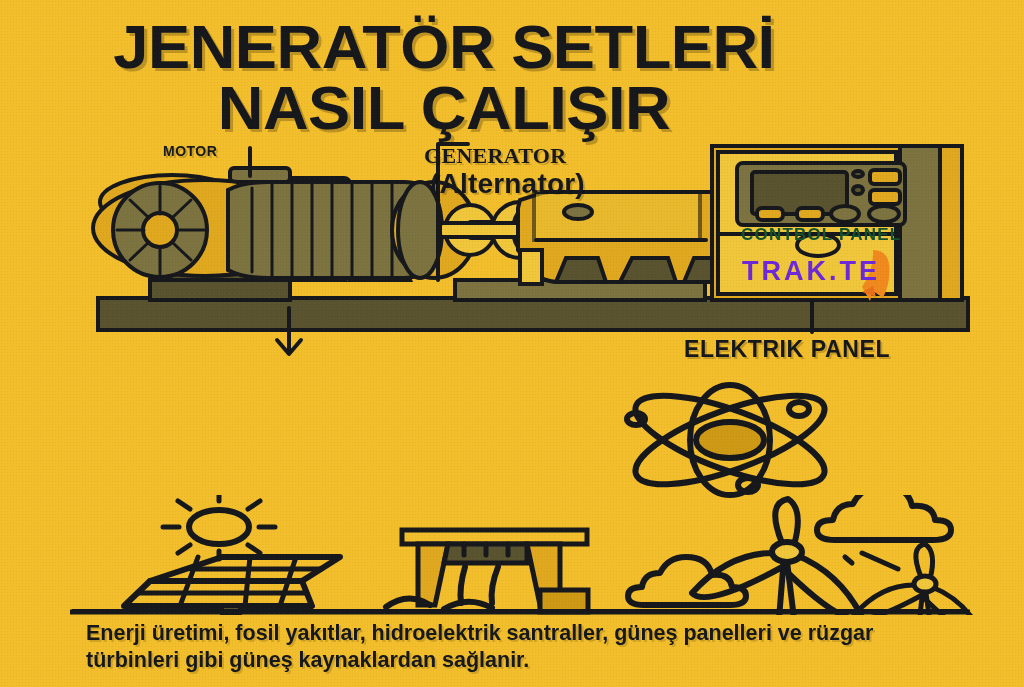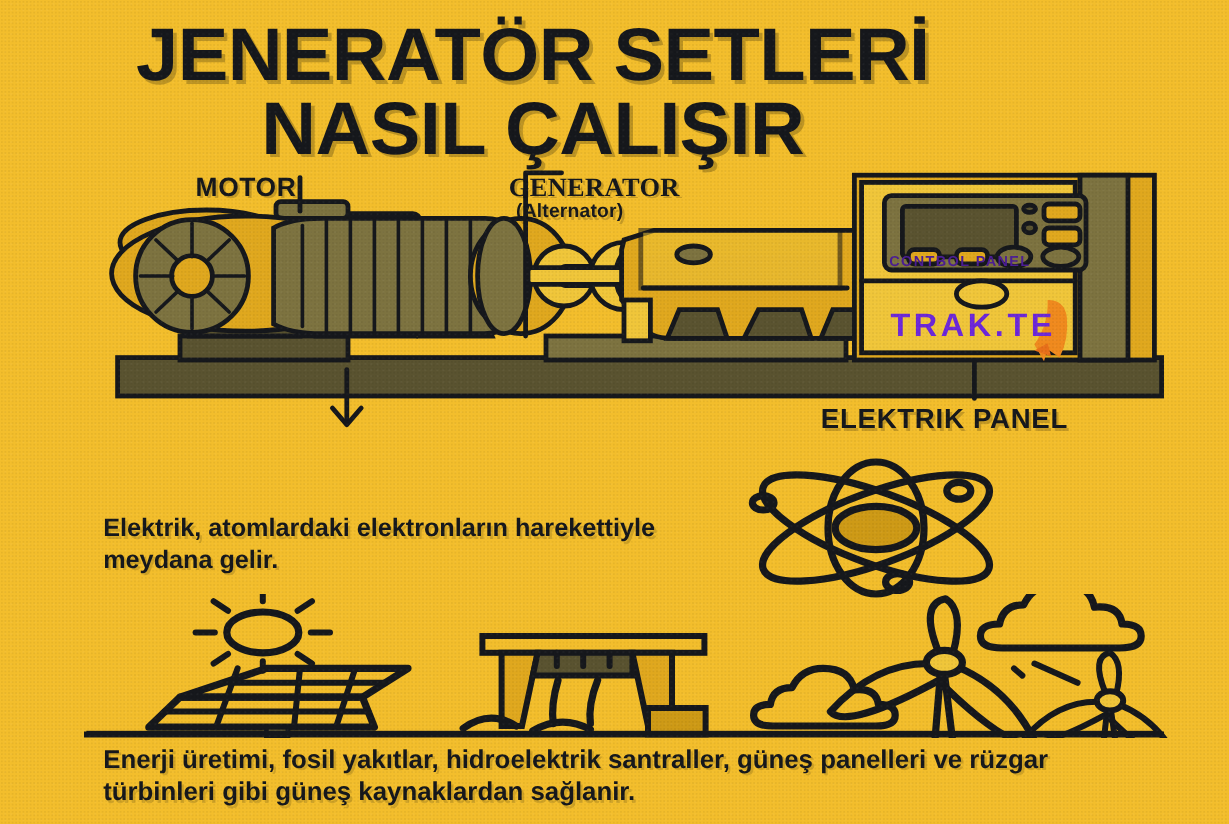--- a/index.html
+++ b/index.html
@@ -28,23 +28,23 @@
   }
   .title-line.l1{font-size:62px;}
   .title-line.l2{font-size:62px;margin-top:4px;}
 
   
   .lbl{
     position:absolute;font-weight:bold;color:#16181c;
     text-shadow:2px 2px 0 rgba(0,0,0,0.18);
     white-space:nowrap;
   }
-  .lbl-motor{left:163px;top:143px;font-size:22px;letter-spacing:0.5px;}
+  .lbl-motor{left:163px;top:143px;font-size:14px;letter-spacing:0.5px;}
   .lbl-gen{left:424px;top:143px;font-size:22px;letter-spacing:0.3px;font-family:Liberation Serif, serif;}
-  .lbl-gen-sub{left:430px;top:168px;font-size:16px;letter-spacing:0.2px;}
+  .lbl-gen-sub{left:430px;top:168px;font-size:28px;letter-spacing:0.2px;}
   .lbl-cp-bottom{left:684px;top:336px;font-size:23px;letter-spacing:0.6px;}
 
   
   .h-elektrik{
     position:absolute;left:85px;top:382px;
     font-size:37px;font-weight:bold;letter-spacing:0.5px;
     text-shadow:3px 3px 0 rgba(0,0,0,0.2);
   }
   .p-elektrik{
     position:absolute;left:86px;top:428px;width:470px;
@@ -55,22 +55,22 @@
     position:absolute;left:86px;top:620px;width:880px;
     font-size:21.5px;font-weight:bold;line-height:1.24;
     text-shadow:2px 2px 0 rgba(0,0,0,0.14);
   }
   .hr-bottom{
     position:absolute;left:72px;top:609px;width:890px;height:3px;background:#16181c;
   }
 
   
   .cp-title{
-    position:absolute;left:741px;top:211px;font-size:12px;font-weight:bold;
-    letter-spacing:1.2px;color:#4c1d95;
+    position:absolute;left:741px;top:225px;font-size:17px;font-weight:bold;
+    letter-spacing:1.2px;color:#14532d;
   }
   .cp-logo{
     position:absolute;left:742px;top:256px;font-size:27px;font-weight:bold;
     letter-spacing:3px;color:#6d28d9;
   }
   svg{display:block;}
   .noise{
     position:absolute;inset:0;pointer-events:none;opacity:.10;
     background-image:
       radial-gradient(rgba(0,0,0,.5) 0.6px, transparent 0.7px),
@@ -209,21 +209,20 @@
     <line class="ln" x1="812" y1="172" x2="812" y2="202"></line>
   </svg>
 
   <div class="lbl lbl-motor">MOTOR</div>
   <div class="lbl lbl-gen">GENERATOR</div>
   <div class="lbl lbl-gen-sub">(Alternator)</div>
   <div class="lbl lbl-cp-bottom">ELEKTRIK PANEL</div>
   <div class="cp-title">CONTBOL PANEL</div>
   <div class="cp-logo">TRAK.TE</div>
 
-  <div class="p-elektrik">Elektrik, atomlardaki elektronların harekettiyle meydana gelir.</div>
 
   <svg width="260" height="130" viewBox="0 0 260 130" style="position:absolute;left:600px;top:375px;">
     <g fill="none" stroke="#16181c" stroke-width="6">
       <ellipse cx="130" cy="65" rx="40" ry="55"></ellipse>
       <ellipse cx="130" cy="65" rx="100" ry="30" transform="rotate(20 130 65)"></ellipse>
       <ellipse cx="130" cy="65" rx="100" ry="30" transform="rotate(-20 130 65)"></ellipse>
       <ellipse cx="36" cy="44" rx="9" ry="6"></ellipse>
       <ellipse cx="199" cy="34" rx="10" ry="7"></ellipse>
       <ellipse cx="148" cy="110" rx="10" ry="7"></ellipse>
     </g>

